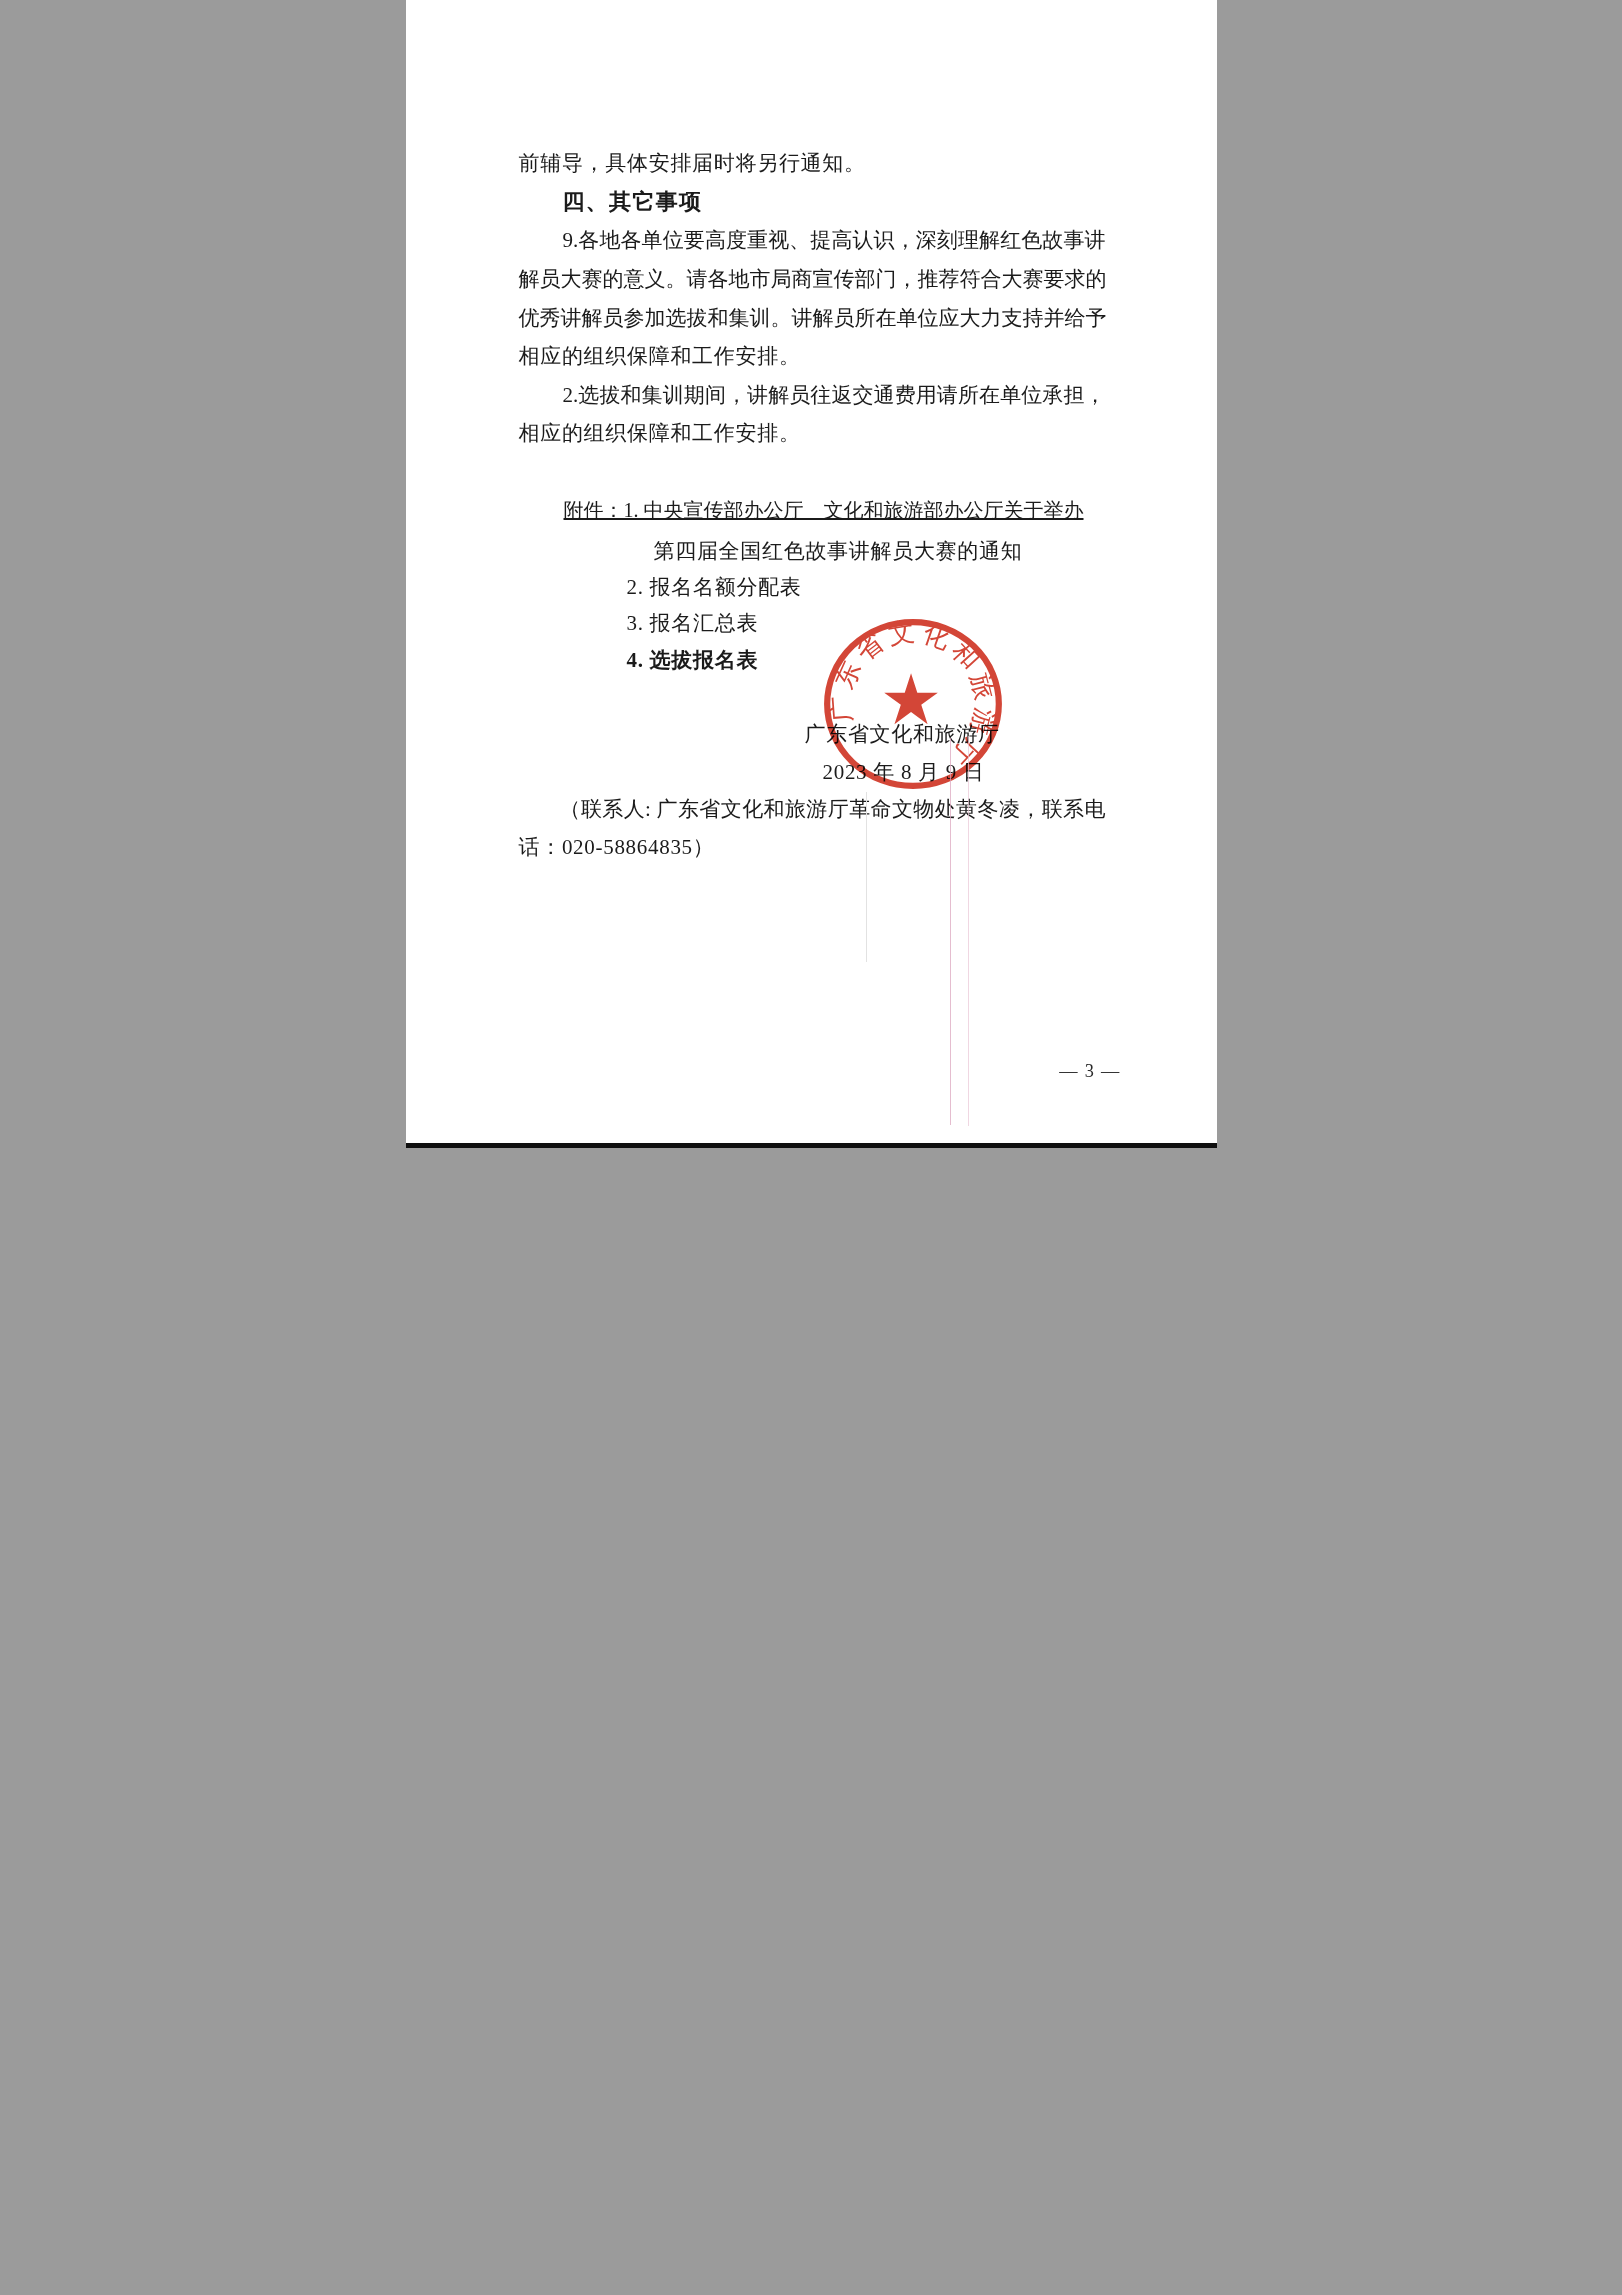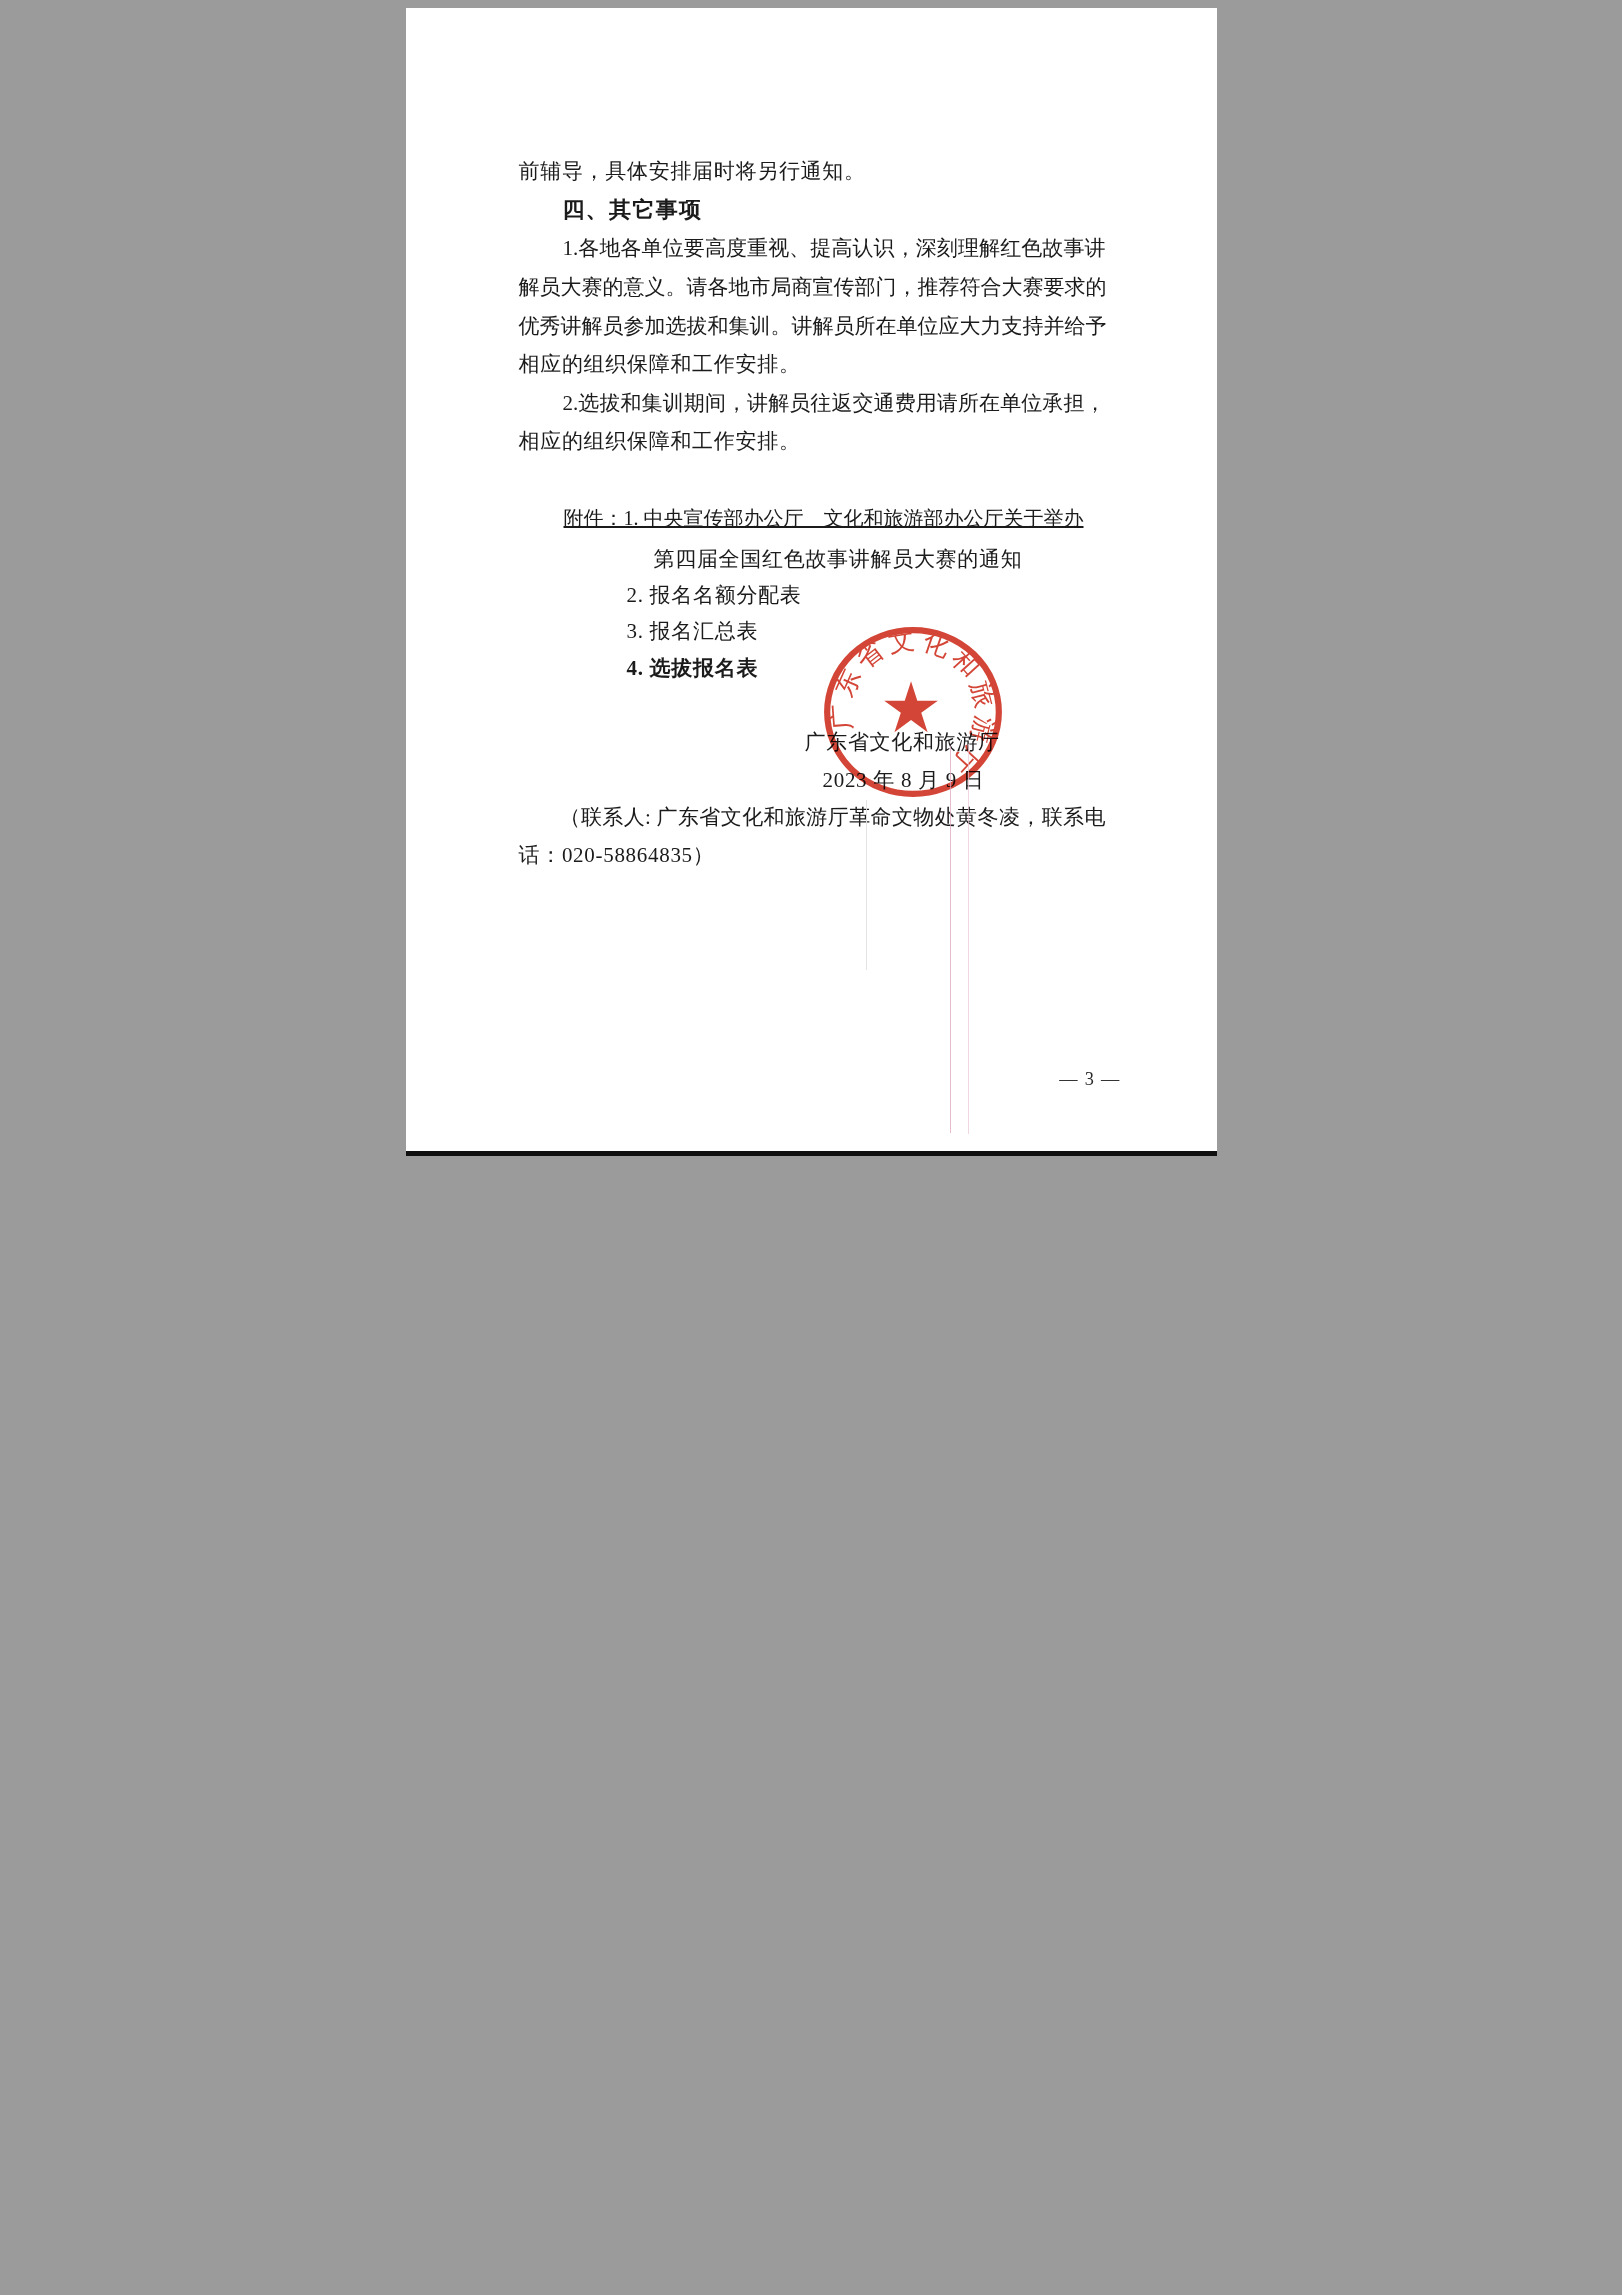--- a/index.html
+++ b/index.html
@@ -1,19 +1,19 @@
 <!DOCTYPE html>
 <html style="font-size:10.5px"><head>
 <meta charset="utf-8">
 <style>
   html,body{margin:0;padding:0;background:#9b9b9b;}
   .page{
     position:relative;
     width:811px;height:1148px;
-    margin:8px auto;
+    margin:0 auto;
     background:#ffffff;
     overflow:hidden;
     font-family:"Liberation Serif","DejaVu Serif",serif;
     color:#1b1b1b;
   }
   .line{
     position:absolute;
     font-size:21px;
     line-height:25px;
     letter-spacing:0.7px;
@@ -53,21 +53,21 @@
     background:#101010;
   }
 </style>
 </head>
 <body>
 
 <div class="page">
 
   <div class="line" style="top:151px;left:113px;">前辅导，具体安排届时将另行通知。</div>
   <div class="line bold" style="top:189px;left:157px;">四、其它事项</div>
-  <div class="line just" style="top:228px;left:157px;width:543px;">1.各地各单位要高度重视、提高认识，深刻理解红色故事讲</div>
+  <div class="line just" style="top:228px;left:157px;width:543px;">9.各地各单位要高度重视、提高认识，深刻理解红色故事讲</div>
   <div class="line just" style="top:267px;left:113px;width:588px;">解员大赛的意义。请各地市局商宣传部门，推荐符合大赛要求的</div>
   <div class="line just" style="top:306px;left:113px;width:588px;">优秀讲解员参加选拔和集训。讲解员所在单位应大力支持并给予</div>
   <div class="line" style="top:344px;left:113px;">相应的组织保障和工作安排。</div>
   <div class="line just" style="top:383px;left:157px;width:543px;">2.选拔和集训期间，讲解员往返交通费用请所在单位承担，</div>
   <div class="line" style="top:421px;left:113px;">相应的组织保障和工作安排。</div>
 
   <div class="line small" style="top:498px;left:158px;">附件：1. 中央宣传部办公厅　文化和旅游部办公厅关于举办</div>
   <div class="line" style="top:539px;left:248px;">第四届全国红色故事讲解员大赛的通知</div>
   <div class="line" style="top:575px;left:221px;">2. 报名名额分配表</div>
   <div class="line" style="top:611px;left:221px;">3. 报名汇总表</div>

